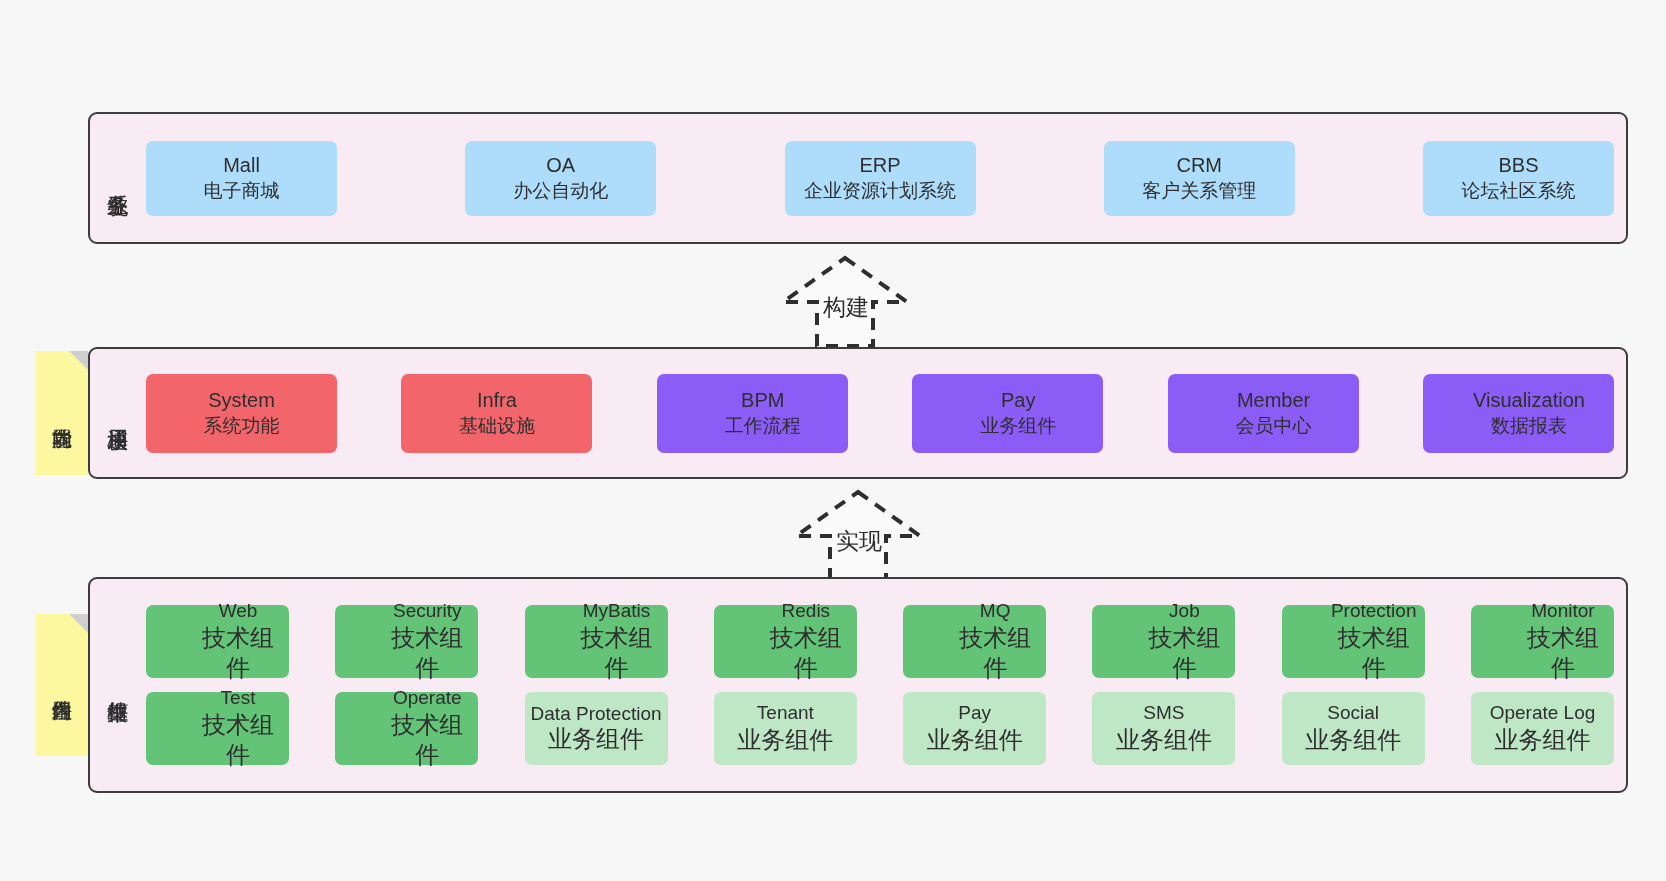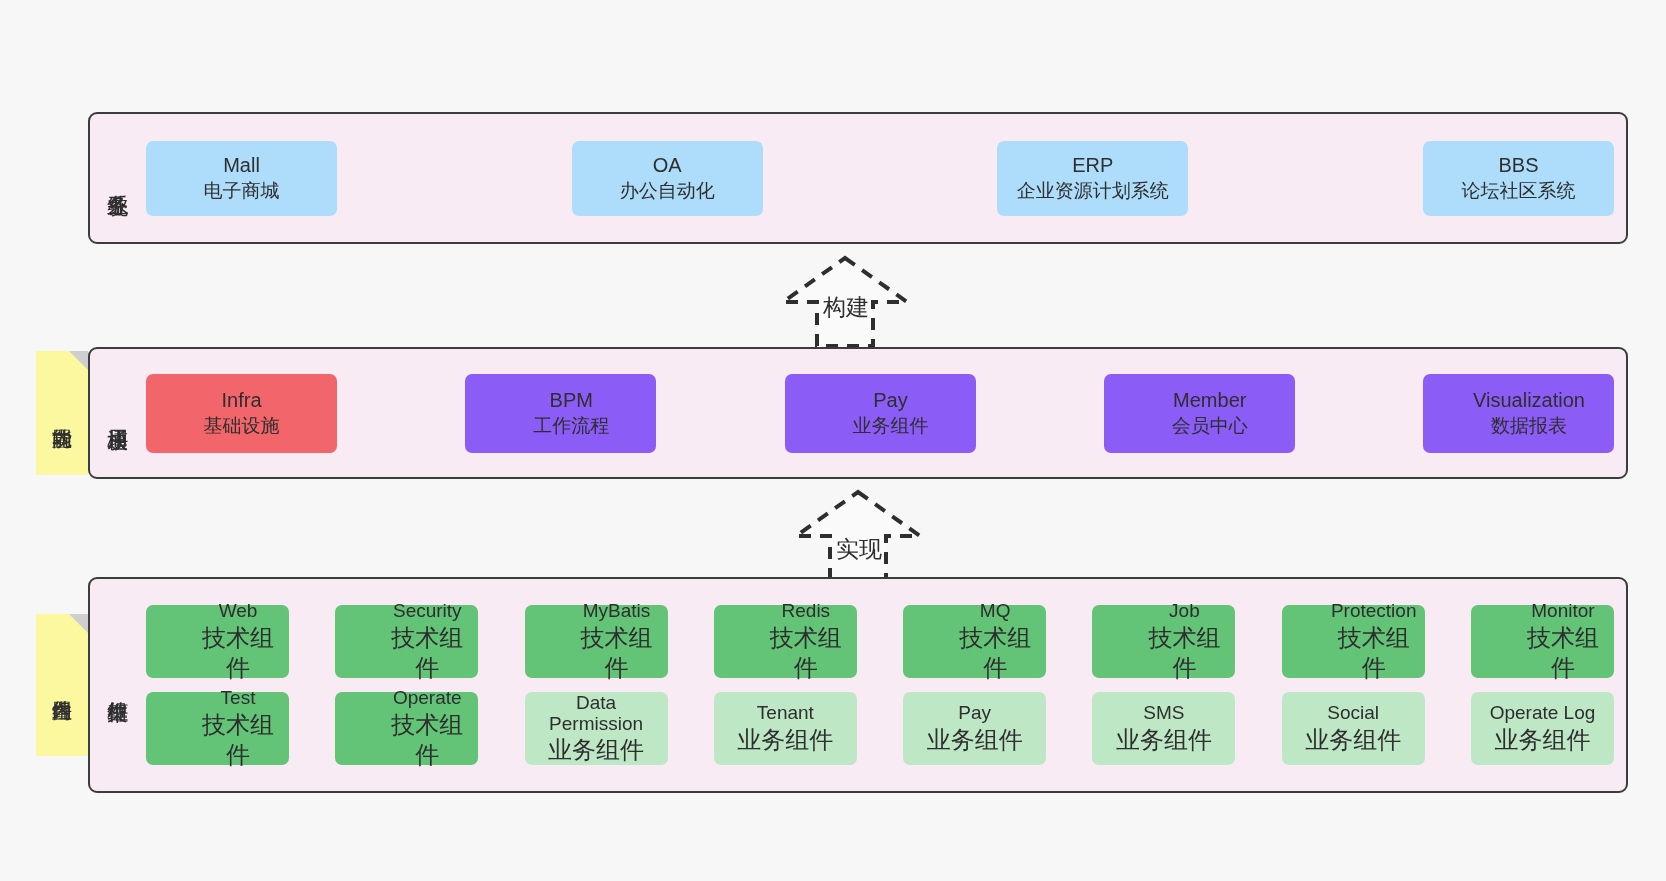--- a/index.html
+++ b/index.html
@@ -140,20 +140,24 @@
         </div>
         <div class="node">
           <span class="t1">OA</span>
           <span class="t2">办公自动化</span>
         </div>
         <div class="node">
           <span class="t1">ERP</span>
           <span class="t2">企业资源计划系统</span>
         </div>
         <div class="node">
+          <span class="t1">CRM</span>
+          <span class="t2">客户关系管理</span>
+        </div>
+        <div class="node">
           <span class="t1">BBS</span>
           <span class="t2">论坛社区系统</span>
         </div>
       </div>
     </div>
   </div>
 
   <svg class="arrow" style="left:755px;top:252px;" width="180" height="98" viewBox="0 0 180 98">
     <path d="M90 6 L152 50 L118 50 L118 94 L62 94 L62 50 L28 50 Z" fill="#FAFAFA" stroke="#2E2E2E" stroke-width="4" stroke-dasharray="12,9" stroke-linejoin="miter"></path>
   </svg>
@@ -162,20 +166,24 @@
   <div class="note note-func">
     <span class="fold"></span>
     <span>内置功能</span>
   </div>
 
   <div class="layer layer-mod">
     <div class="layer-title">通用模块</div>
     <div class="layer-body">
       <div class="row">
         <div class="node red">
+          <span class="t1">System</span>
+          <span class="t2">系统功能</span>
+        </div>
+        <div class="node red">
           <span class="t1">Infra</span>
           <span class="t2">基础设施</span>
         </div>
         <div class="node pink">
           <span class="t1">BPM</span>
           <span class="t2">工作流程</span>
         </div>
         <div class="node pink">
           <span class="t1">Pay</span>
           <span class="t2">业务组件</span>
@@ -188,21 +196,21 @@
           <span class="t1">Visualization</span>
           <span class="t2">数据报表</span>
         </div>
       </div>
     </div>
   </div>
 
   <svg class="arrow" style="left:768px;top:486px;" width="180" height="98" viewBox="0 0 180 98">
     <path d="M90 6 L152 50 L118 50 L118 94 L62 94 L62 50 L28 50 Z" fill="#FAFAFA" stroke="#2E2E2E" stroke-width="4" stroke-dasharray="12,9" stroke-linejoin="miter"></path>
   </svg>
-  <div class="arrow-label" style="left:836px;top:526px;margin-top:8px;">实现</div>
+  <div class="arrow-label" style="left:836px;top:526px;">实现</div>
 
   <div class="note note-comp">
     <span class="fold"></span>
     <span>内置组件</span>
   </div>
 
   <div class="layer layer-fw">
     <div class="layer-title">框架组件</div>
     <div class="layer-body">
 
@@ -244,21 +252,21 @@
       <div class="row">
         <div class="node green">
           <span class="t1">Test</span>
           <span class="t2">技术组件</span>
         </div>
         <div class="node green">
           <span class="t1">Operate</span>
           <span class="t2">技术组件</span>
         </div>
         <div class="node greenlight wrap">
-          <span class="t1">Data Permission</span>
+          <span class="t1">Data Protection</span>
           <span class="t2">业务组件</span>
         </div>
         <div class="node greenlight">
           <span class="t1">Tenant</span>
           <span class="t2">业务组件</span>
         </div>
         <div class="node greenlight">
           <span class="t1">Pay</span>
           <span class="t2">业务组件</span>
         </div>

